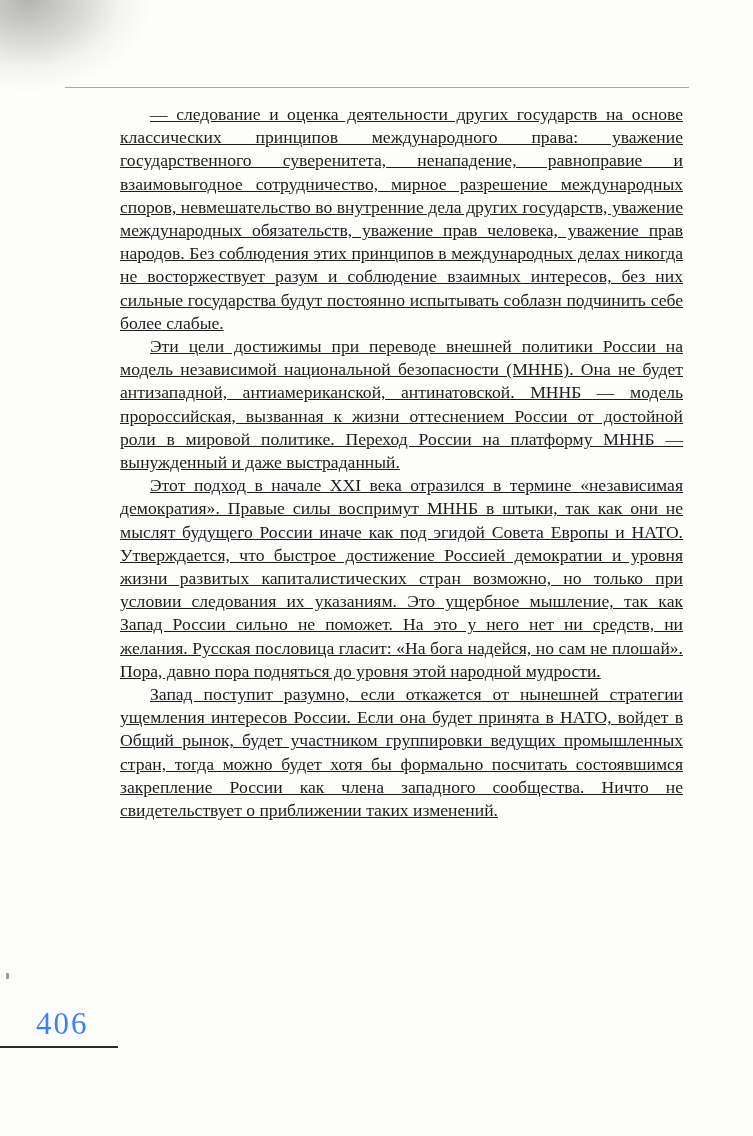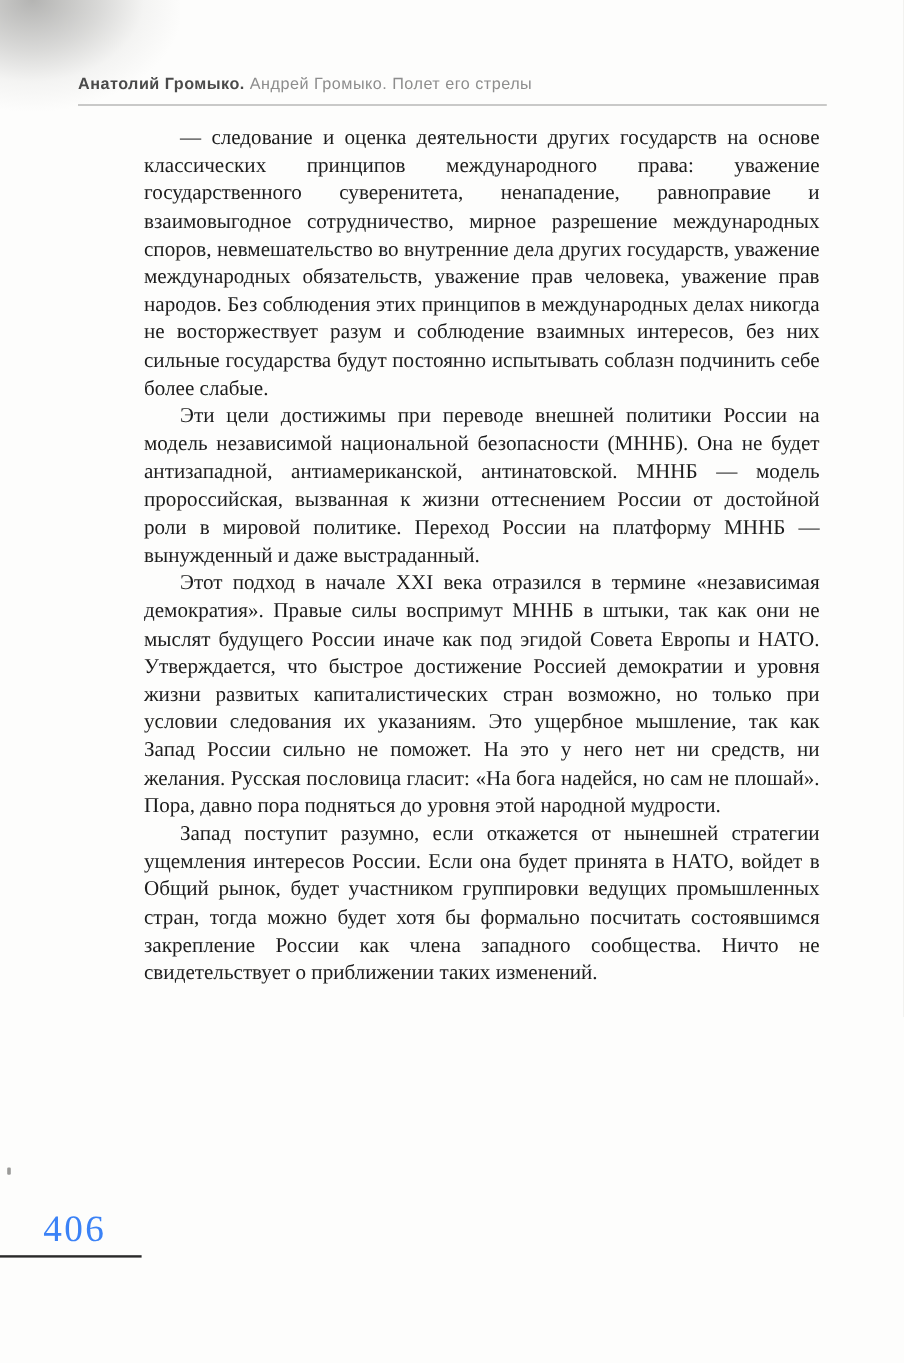--- a/index.html
+++ b/index.html
@@ -63,20 +63,21 @@
     font-size: 17.6px;
     line-height: 23.2px;
     text-align: justify;
     text-justify: inter-word;
     hyphens: auto;
     -webkit-hyphens: auto;
   }
   .body-text p {
     margin: 0;
     text-indent: 30px;
+    text-decoration: underline;
   }
   .page-number {
     position: absolute;
     top: 1006px;
     left: 36px;
     font-size: 31px;
     letter-spacing: 2px;
     color: #3b82f6;
   }
   .page-number-rule {
@@ -98,23 +99,20 @@
     border-radius: 1px;
   }
 </style>
 </head>
 <body>
 
 <div class="page">
 
   <div class="corner-shade"></div>
 
-  <div class="running-head">
-    <span class="author">Анатолий Громыко.</span><span> Андрей Громыко. Полет его стрелы</span>
-  </div>
 
   <div class="head-rule"></div>
 
   <div class="body-text">
     <p>— следование и оценка деятельности других государств на основе классических принципов международного права: уважение государственного суверенитета, ненападение, равноправие и взаимовыгодное сотрудничество, мирное разрешение международных споров, невмешательство во внутренние дела других государств, уважение международных обязательств, уважение прав человека, уважение прав народов. Без соблюдения этих принципов в международных делах никогда не восторжествует разум и соблюдение взаимных интересов, без них сильные государства будут постоянно испытывать соблазн подчинить себе более слабые.</p>
     <p>Эти цели достижимы при переводе внешней политики России на модель независимой национальной безопасности (МННБ). Она не будет антизападной, антиамериканской, антинатовской. МННБ — модель пророссийская, вызванная к жизни оттеснением России от достойной роли в мировой политике. Переход России на платформу МННБ — вынужденный и даже выстраданный.</p>
     <p>Этот подход в начале XXI века отразился в термине «независимая демократия». Правые силы воспримут МННБ в штыки, так как они не мыслят будущего России иначе как под эгидой Совета Европы и НАТО. Утверждается, что быстрое достижение Россией демократии и уровня жизни развитых капиталистических стран возможно, но только при условии следования их указаниям. Это ущербное мышление, так как Запад России сильно не поможет. На это у него нет ни средств, ни желания. Русская пословица гласит: «На бога надейся, но сам не плошай». Пора, давно пора подняться до уровня этой народной мудрости.</p>
     <p>Запад поступит разумно, если откажется от нынешней стратегии ущемления интересов России. Если она будет принята в НАТО, войдет в Общий рынок, будет участником группировки ведущих промышленных стран, тогда можно будет хотя бы формально посчитать состоявшимся закрепление России как члена западного сообщества. Ничто не свидетельствует о приближении таких изменений.</p>
   </div>
 

